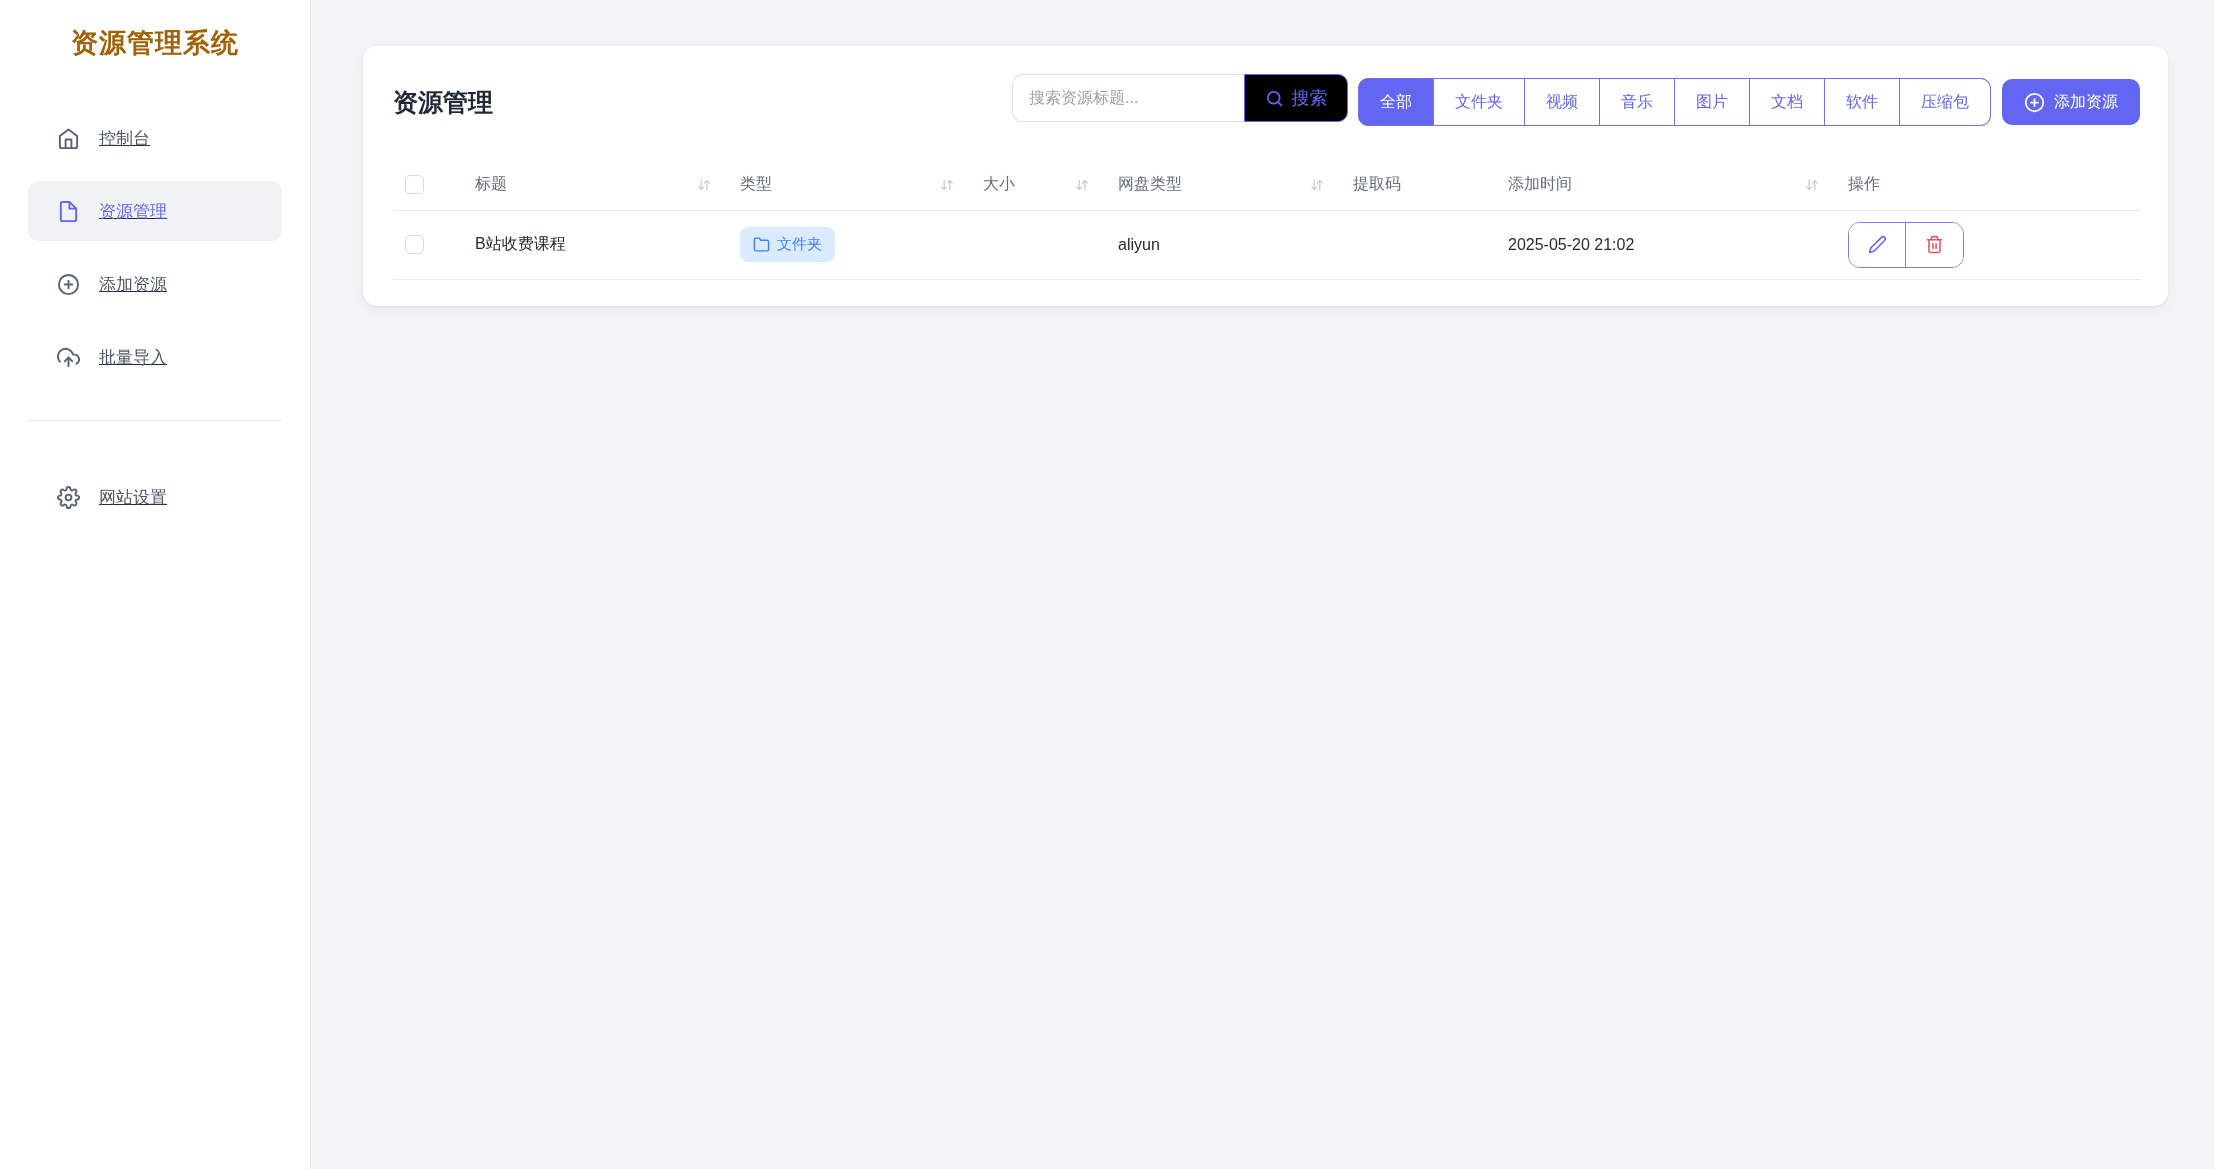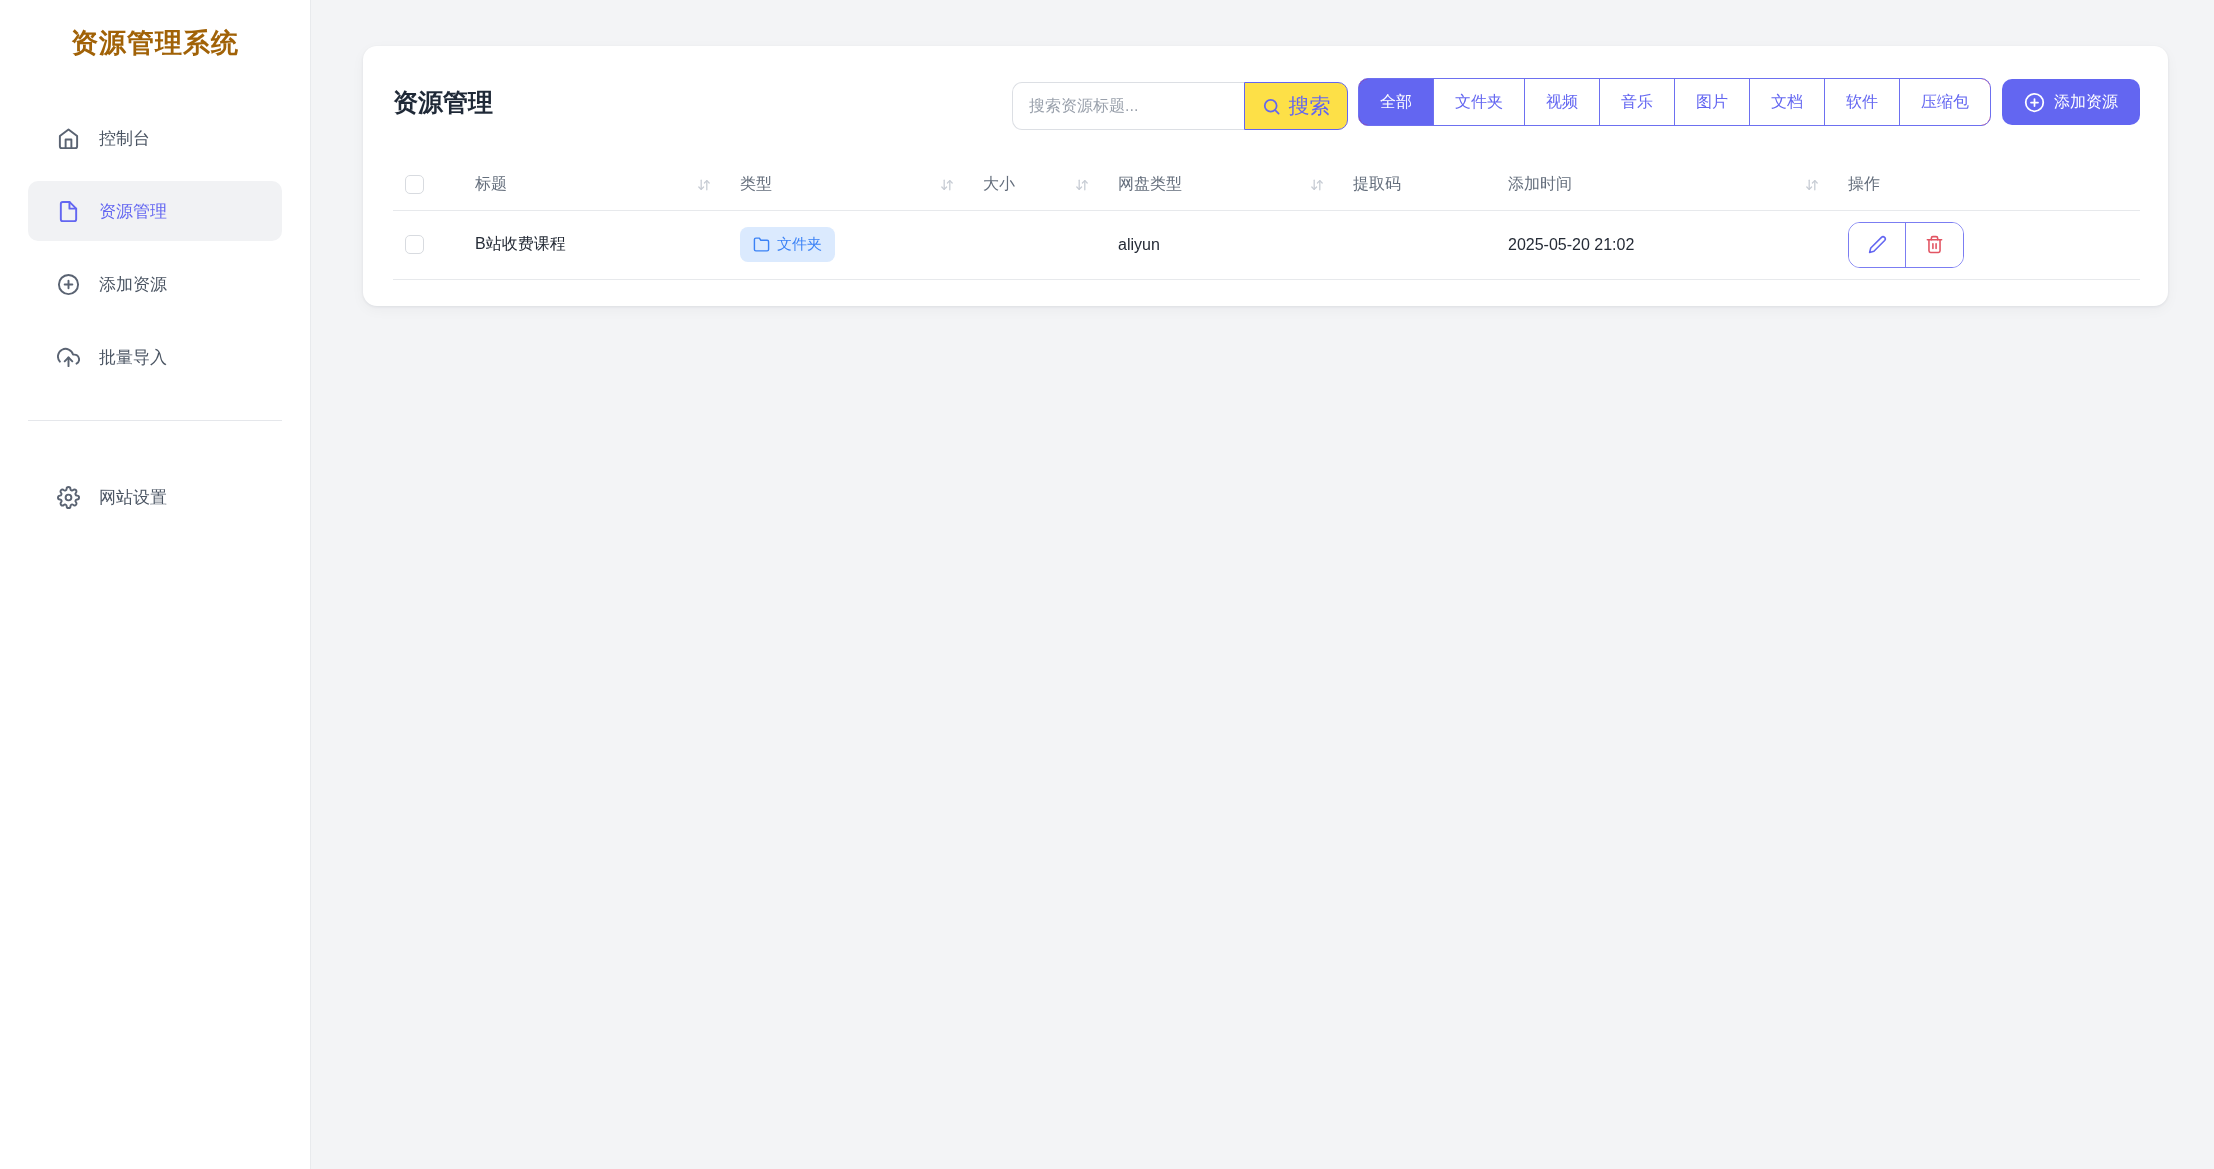--- a/index.html
+++ b/index.html
@@ -13,21 +13,21 @@
   
   .sidebar {
     width:311px; min-width:311px; height:100%;
     background:#ffffff; border-right:1px solid #e8eaed;
     display:flex; flex-direction:column;
   }
   .brand {
     height:86px; display:flex; align-items:center; justify-content:center;
   }
   .brand-title { font-size:27px; font-weight:bold; color:#a16207; letter-spacing:1px; }
-  .nav { padding:22px 28px 0 28px; }
+  .nav { padding:22px 28px 0 28px;text-decoration:underline; }
   .nav-item {
     height:60px; margin-bottom:13px; border-radius:10px;
     display:flex; align-items:center; gap:19px; padding:0 0 0 29px;
     color:#4b5563; font-size:17px; cursor:pointer;
   }
   .nav-item .ni { color:#5a6372; }
   .nav-item.active { background:#f1f2f4; color:#6366f1; }
   .nav-item.active .ni { color:#6366f1; }
   .nav-divider { height:1px; background:#e5e7eb; margin:20px 28px 24px 28px; }
 
@@ -44,30 +44,30 @@
   .card {
     background:#ffffff; border-radius:14px;
     box-shadow:0 1px 3px rgba(20,24,40,.07), 0 4px 14px rgba(20,24,40,.04);
     padding:28px 28px 26px 30px;
   }
 
   
   .card-head { display:flex; align-items:center; }
   .page-title { font-size:25px; font-weight:bold; color:#1f2937; }
 
-  .search-group { display:flex; margin-left:auto; height:56px;align-items:flex-end; }
+  .search-group { display:flex; margin-left:auto; height:56px; }
   .search-input {
     width:232px; height:48px; border:1.5px solid #dcdfe4; border-right:none;
     border-radius:10px 0 0 10px; padding:0 16px; font-size:16px; color:#252b36;
     outline:none; font-family:inherit; background:#fff;
   }
   .search-input::placeholder { color:#9aa1ac; }
   .search-btn {
     width:104px; height:48px; border:1.5px solid #6366f1; border-radius:0 10px 10px 0;
-    background:#fde047; color:#6366f1; font-size:21px; font-family:inherit;
+    background:#000000; color:#6366f1; font-size:18px; font-family:inherit;
     display:flex; align-items:center; justify-content:center; gap:8px; cursor:pointer;
   }
 
   .filter-group {
     display:flex; height:48px; margin-left:10px;
     border:1.5px solid #6d70f0; border-radius:10px; overflow:hidden; background:#be185d;
   }
   .filter-tab {
     min-width:59px; padding:0 21px; display:flex; align-items:center; justify-content:center;
     font-size:16px; color:#6366f1; background:#fff; border:none; border-right:1px solid #6d70f0;

